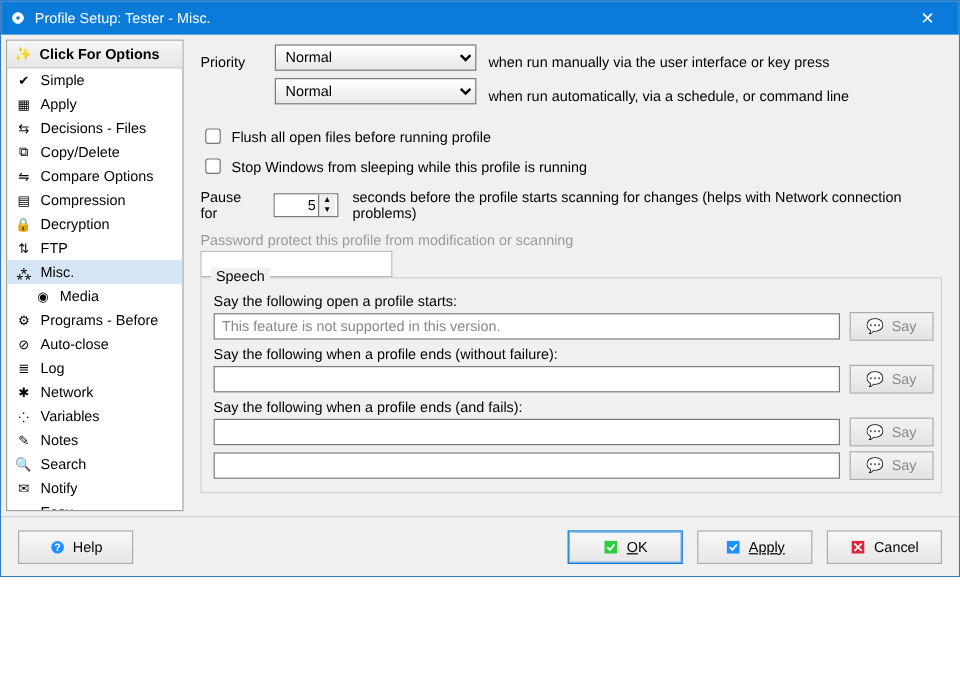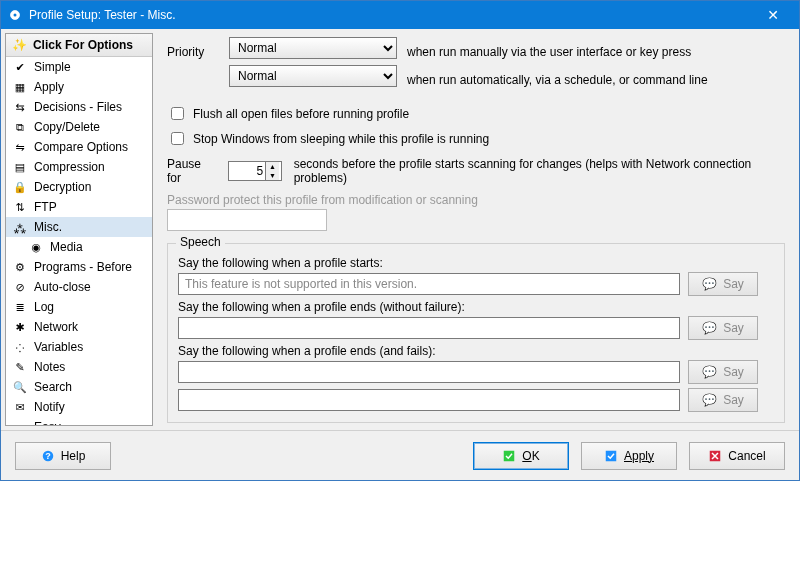--- a/index.html
+++ b/index.html
@@ -25,21 +25,21 @@
   .hint { color: #000; font-size: 12px; }
   .chk { display: flex; align-items: center; gap: 6px; margin: 3px 0; }
   .chk input { width: 13px; height: 13px; }
   .pauserow { display: flex; align-items: center; gap: 12px; margin-top: 6px; }
   .spinner { width: 56px; height: 20px; border: 1px solid #7a7a7a; display: flex; align-items: center; background: #fff; }
   .spinner input { border: none; width: 36px; text-align: right; padding: 0 2px; outline: none; }
   .spinner .ud { width: 14px; display: flex; flex-direction: column; }
   .spinner .ud div { height: 9px; border-left: 1px solid #7a7a7a; display: flex; align-items: center; justify-content: center; font-size: 7px; background: #efefef; }
   .pwlabel { color: #9a9a9a; margin-top: 8px; }
   .pwbox { width: 160px; height: 22px; border: 1px solid #bcbcbc; background: #fff; margin-top: 2px; }
-  .group { border: 1px solid #d0d0d0; margin-top: 12px; padding: 8px 26px 10px 10px; position: relative; }
+  .group { border: 1px solid #d0d0d0; padding: 8px 6px 10px 10px; position: relative; }
   .group .gtitle { position: absolute; top: -9px; left: 8px; background: #f0f0f0; padding: 0 4px; color: #000; }
   .sayblk { margin-top: 4px; }
   .saylbl { margin-bottom: 2px; }
   .sayrow { display: flex; gap: 8px; align-items: center; }
   .sayrow input { flex: 1; height: 22px; border: 1px solid #7a7a7a; padding: 0 6px; background: #fff; }
   .sayrow input:disabled { color: #888; background: #fff; }
   .saybtn { width: 70px; height: 24px; border: 1px solid #adadad; background: linear-gradient(#f3f3f3,#e3e3e3); color: #8a8a8a; display: flex; align-items: center; justify-content: center; gap: 6px; }
   .footer { height: 50px; border-top: 1px solid #d0d0d0; background: #f0f0f0; display: flex; align-items: center; padding: 0 14px; gap: 12px; }
   .footer .spacer { flex: 1; }
   .btn { width: 96px; height: 28px; border: 1px solid #adadad; background: linear-gradient(#f8f8f8,#e6e6e6); display: flex; align-items: center; justify-content: center; gap: 6px; }
@@ -184,21 +184,21 @@
         <span class="hint">seconds before the profile starts scanning for changes (helps with Network connection problems)</span>
       </div>
 
       <div class="pwlabel">Password protect this profile from modification or scanning</div>
       <div class="pwbox"></div>
 
       <div class="group">
         <span class="gtitle">Speech</span>
 
         <div class="sayblk">
-          <div class="saylbl">Say the following when a profile starts:</div>
+          <div class="saylbl">Say the following open a profile starts:</div>
           <div class="sayrow">
             <input disabled="" value="This feature is not supported in this version." style="">
             <div class="saybtn">
                 <span class="speech-icon">💬</span>
                 <span>Say</span>
               </div>
           </div>
         </div>
 
         <div class="sayblk">

